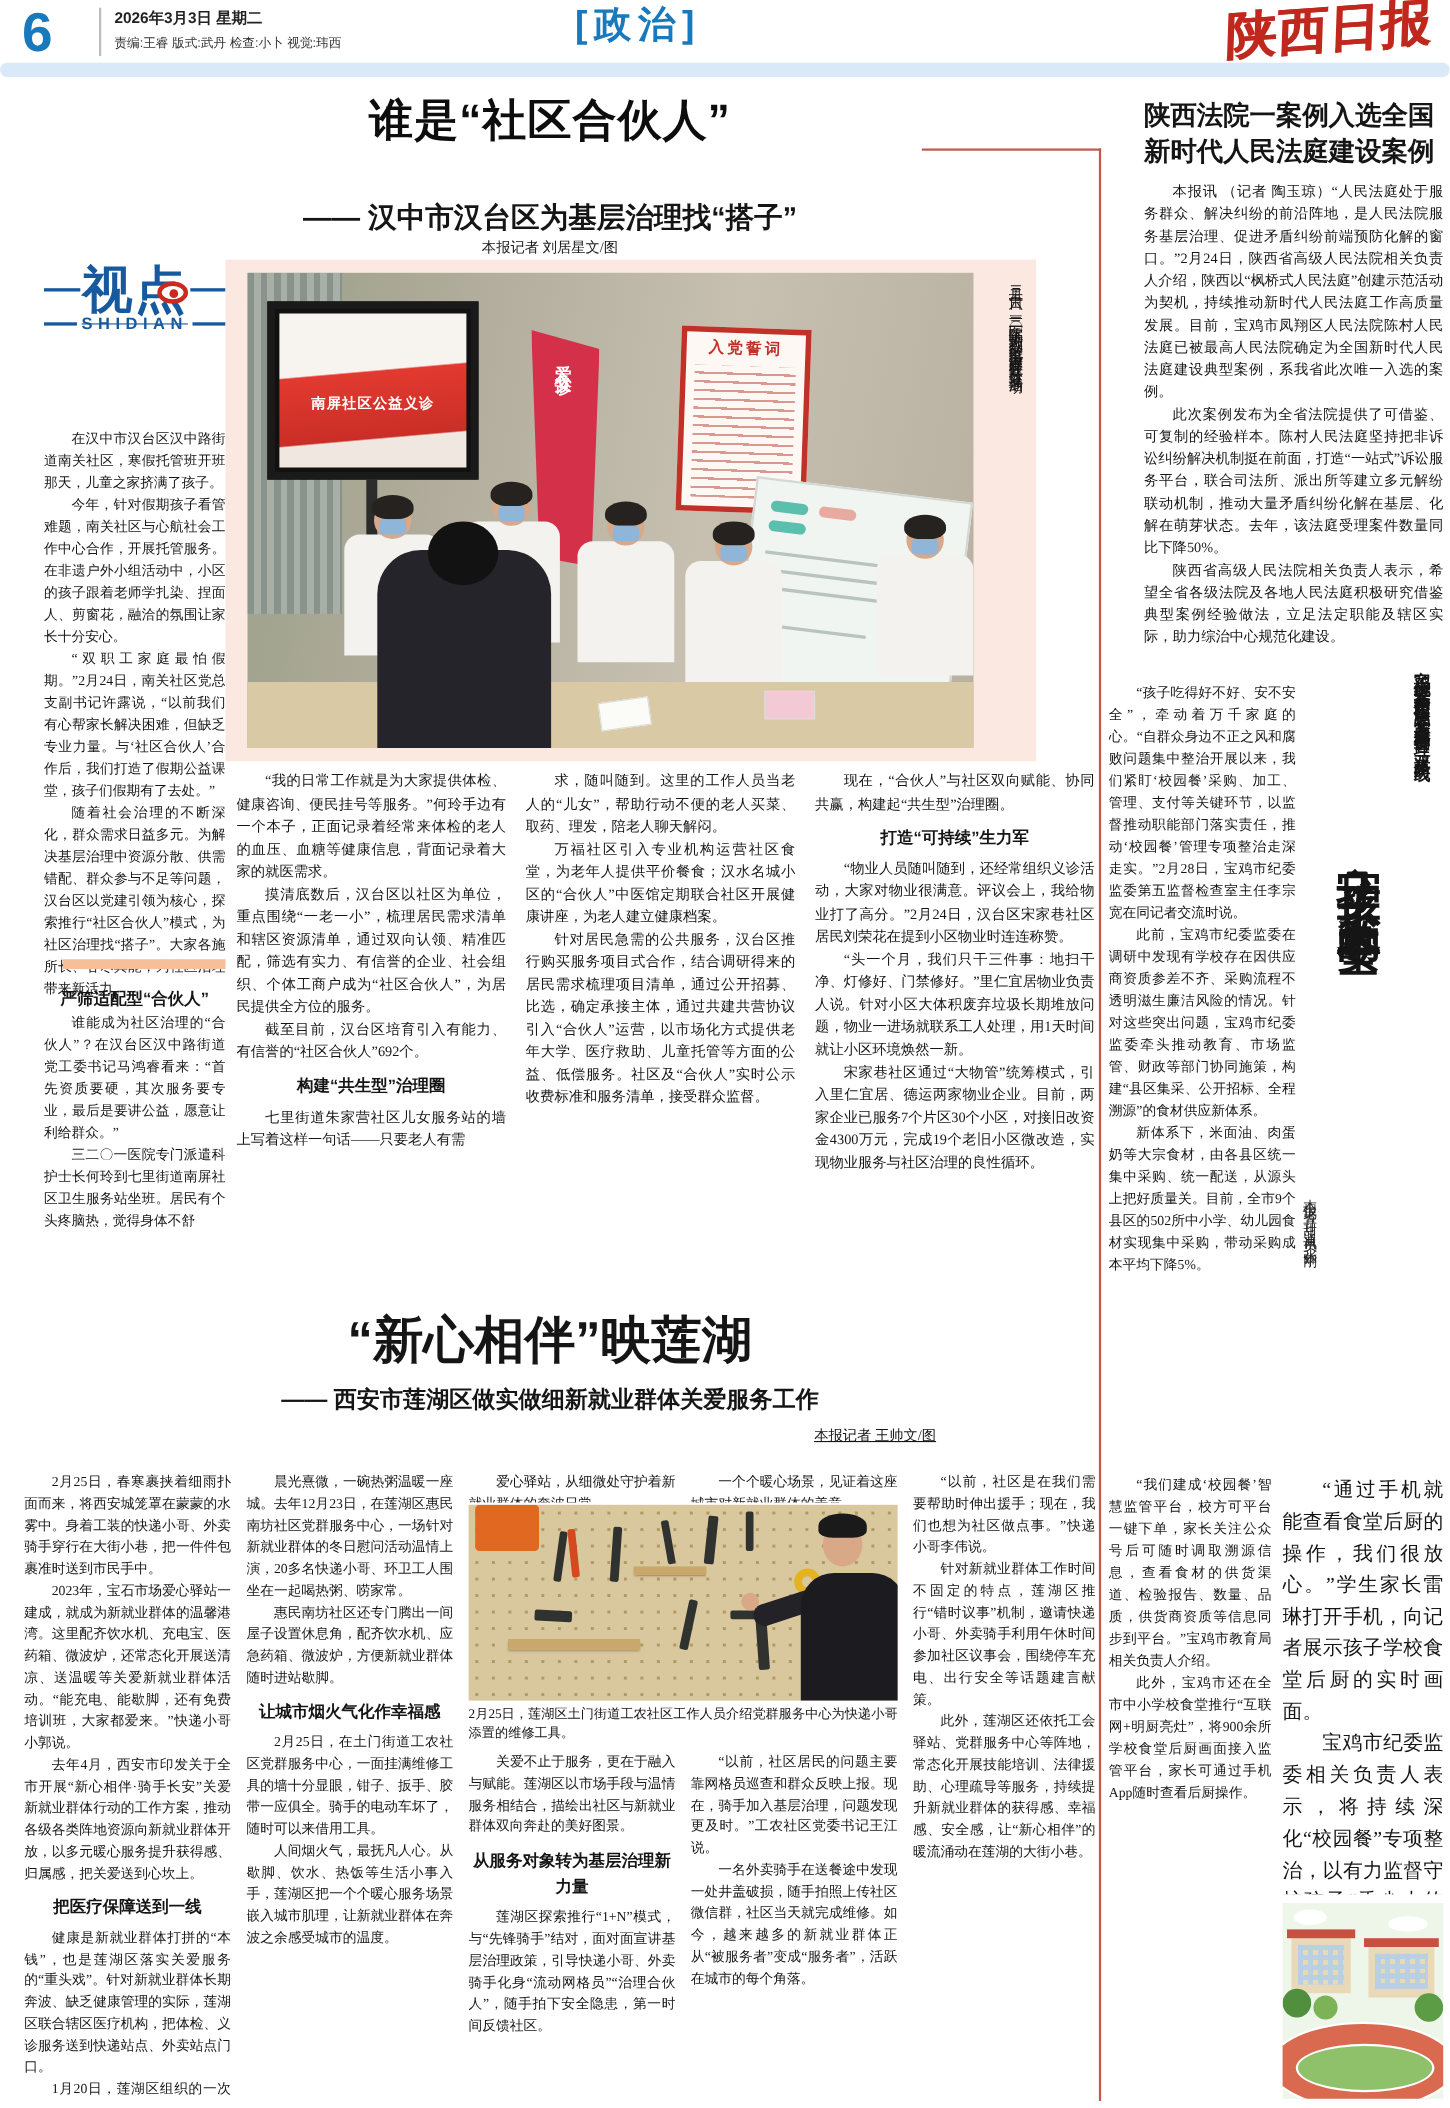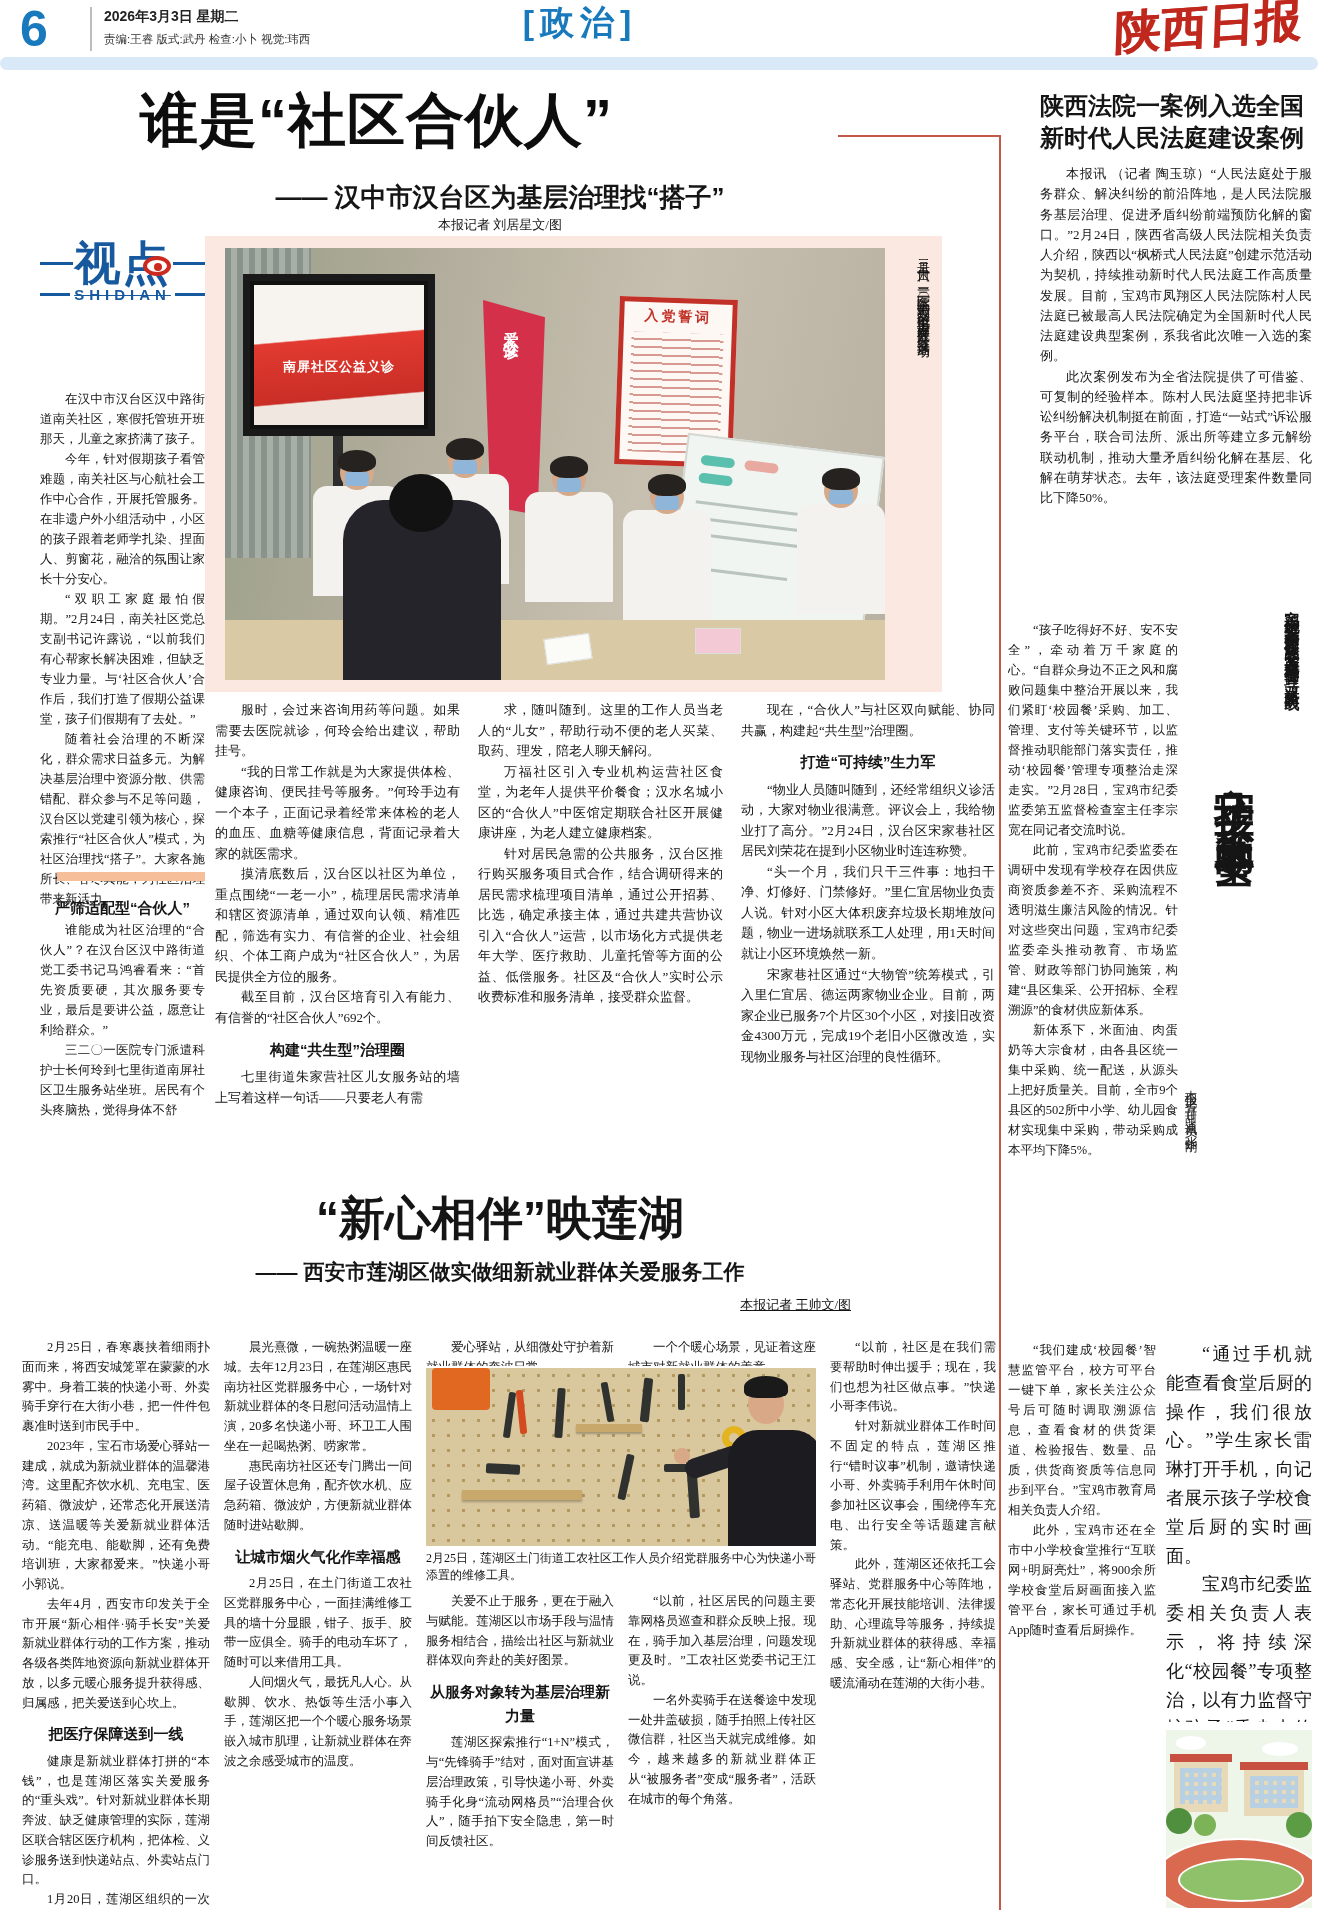--- a/index.html
+++ b/index.html
@@ -21,22 +21,22 @@
   .section-title { left:430px; top:0px; width:300px; text-align:center; font-weight:700;
                    font-size:34px; color:#1879bd; letter-spacing:6px; }
   .masthead { right:16px; top:-4px; font-weight:700; font-size:46px; color:#c0281e;
               font-family:"DejaVu Serif",serif; transform:rotate(-4deg) skewX(-6deg);
               letter-spacing:1px; text-shadow:1px 0 0 #c0281e; }
   .blueband { left:0; top:57px; width:1318px; height:13px; background:#d9e9f7; border-radius:7px; }
   
   .vrule { left:999px; top:135px; width:2px; height:1775px; background:#c2574a; }
   .hrule { left:838px; top:135px; width:163px; height:2px; background:#c2574a; }
   
-  .a1-headline { left:140px; top:82px; width:720px; font-weight:900;
-                 font-size:58px; letter-spacing:1px; color:#0d0d0d; }
+  .a1-headline { left:140px; top:82px; width:720px; text-align:center; font-weight:900;
+                 font-size:40px; letter-spacing:1px; color:#0d0d0d; }
   .a1-sub { left:140px; top:180px; width:720px; text-align:center; font-weight:700; font-size:26px; }
   .a1-byline { left:140px; top:216px; width:720px; text-align:center; font-size:13px; }
   .photo-box { left:205px; top:236px; width:737px; height:456px; background:#fbe9e1; }
   .photo1 { position:absolute; left:20px; top:12px; width:660px; height:432px; overflow:hidden;
             background:linear-gradient(100deg,#9aa089 0%,#b1ac9b 28%,#c7c0b0 62%,#b8b1a1 100%); }
   .vcap { position:absolute; right:8px; top:14px; height:428px; writing-mode:vertical-rl;
           font-size:13px; line-height:1.7; letter-spacing:2px; }
   
   .blinds { position:absolute; left:0; top:0; width:86px; height:310px;
             background:repeating-linear-gradient(90deg,#89928b 0 6px,#a7afa7 6px 12px); }
@@ -264,21 +264,20 @@
     </div>
     <div class="fg-woman">
       <div class="fg-hair"></div>
     </div>
   </div>
   <div class="vcap">二月二十六日，三二〇一医院医护人员到汉台区七里街道南屏社区开展公益义诊活动。</div>
 </div>
 
 <div class="abs a1-col a1-col1 bodytext">
   <div>
-      <p>服时，会过来咨询用药等问题。如果需要去医院就诊，何玲会给出建议，帮助挂号。</p>
       <p>“我的日常工作就是为大家提供体检、健康咨询、便民挂号等服务。”何玲手边有一个本子，正面记录着经常来体检的老人的血压、血糖等健康信息，背面记录着大家的就医需求。</p>
       <p>摸清底数后，汉台区以社区为单位，重点围绕“一老一小”，梳理居民需求清单和辖区资源清单，通过双向认领、精准匹配，筛选有实力、有信誉的企业、社会组织、个体工商户成为“社区合伙人”，为居民提供全方位的服务。</p>
       <p>截至目前，汉台区培育引入有能力、有信誉的“社区合伙人”692个。</p>
     </div>
   <div class="subh">构建“共生型”治理圈</div>
   <div>
       <p>七里街道朱家营社区儿女服务站的墙上写着这样一句话——只要老人有需</p>
     </div>
 </div>
 <div class="abs a1-col a1-col2 bodytext">
@@ -376,20 +375,21 @@
     <p>此外，莲湖区还依托工会驿站、党群服务中心等阵地，常态化开展技能培训、法律援助、心理疏导等服务，持续提升新就业群体的获得感、幸福感、安全感，让“新心相伴”的暖流涌动在莲湖的大街小巷。</p>
   </div>
 
 <div class="abs r1-headline sans">
   <div>陕西法院一案例入选全国</div>
   <div>新时代人民法庭建设案例</div>
 </div>
 <div class="abs r1-body bodytext">
     <p>本报讯 （记者 陶玉琼）“人民法庭处于服务群众、解决纠纷的前沿阵地，是人民法院服务基层治理、促进矛盾纠纷前端预防化解的窗口。”2月24日，陕西省高级人民法院相关负责人介绍，陕西以“枫桥式人民法庭”创建示范活动为契机，持续推动新时代人民法庭工作高质量发展。目前，宝鸡市凤翔区人民法院陈村人民法庭已被最高人民法院确定为全国新时代人民法庭建设典型案例，系我省此次唯一入选的案例。</p>
     <p>此次案例发布为全省法院提供了可借鉴、可复制的经验样本。陈村人民法庭坚持把非诉讼纠纷解决机制挺在前面，打造“一站式”诉讼服务平台，联合司法所、派出所等建立多元解纷联动机制，推动大量矛盾纠纷化解在基层、化解在萌芽状态。去年，该法庭受理案件数量同比下降50%。</p>
+    <p>陕西省高级人民法院相关负责人表示，希望全省各级法院及各地人民法庭积极研究借鉴典型案例经验做法，立足法定职能及辖区实际，助力综治中心规范化建设。</p>
   </div>
 
 <div class="abs r2-col0 bodytext">
     <p>“孩子吃得好不好、安不安全”，牵动着万千家庭的心。“自群众身边不正之风和腐败问题集中整治开展以来，我们紧盯‘校园餐’采购、加工、管理、支付等关键环节，以监督推动职能部门落实责任，推动‘校园餐’管理专项整治走深走实。”2月28日，宝鸡市纪委监委第五监督检查室主任李宗宽在同记者交流时说。</p>
     <p>此前，宝鸡市纪委监委在调研中发现有学校存在因供应商资质参差不齐、采购流程不透明滋生廉洁风险的情况。针对这些突出问题，宝鸡市纪委监委牵头推动教育、市场监管、财政等部门协同施策，构建“县区集采、公开招标、全程溯源”的食材供应新体系。</p>
     <p>新体系下，米面油、肉蛋奶等大宗食材，由各县区统一集中采购、统一配送，从源头上把好质量关。目前，全市9个县区的502所中小学、幼儿园食材实现集中采购，带动采购成本平均下降5%。</p>
   </div>
 <div class="abs r2-title">守护孩子『舌尖上的安全』</div>
 <div class="abs r2-kicker sans">宝鸡市纪委监委构建校园食品安全与膳食经费管理“双重防线”</div>
 <div class="abs r2-byline">本报记者 甘甜 通讯员 张华刚</div>

